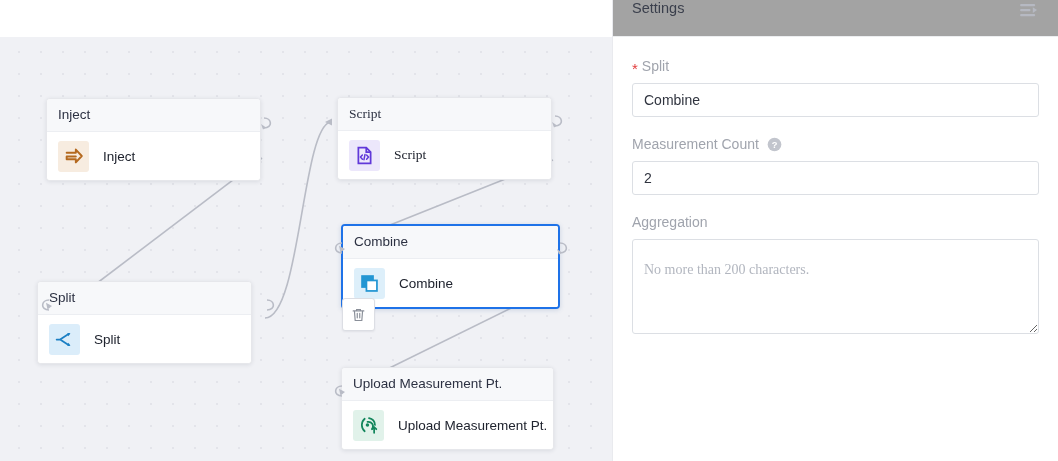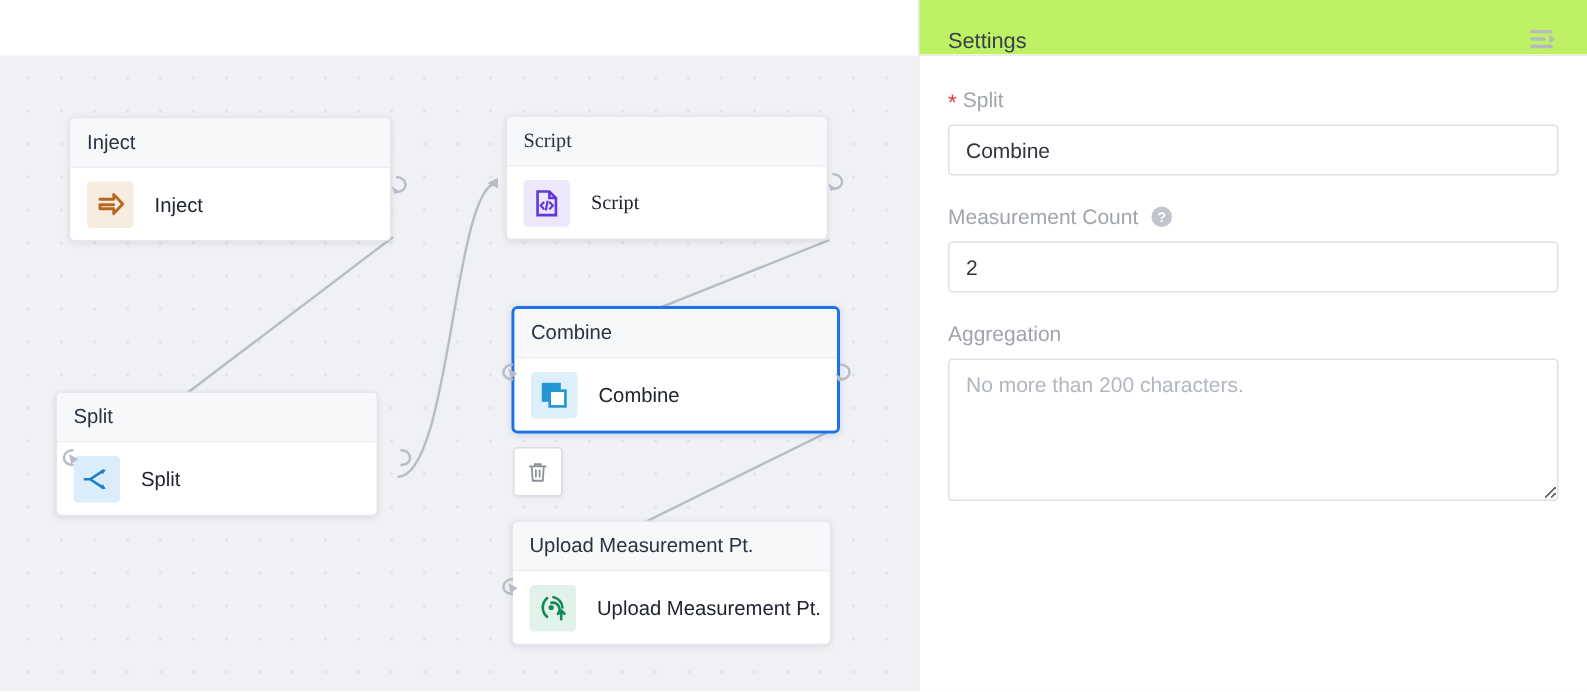--- a/index.html
+++ b/index.html
@@ -48,20 +48,21 @@
     pointer-events: none;
   }
 
   .node {
     position: absolute;
     background: #ffffff;
     border: 1px solid #e6e7eb;
     border-radius: 4px;
     box-shadow: 0 1px 4px rgba(28,35,60,.10);
     overflow: hidden;
+    margin-top: 20px;
   }
   .node.selected {
     border: 2px solid #1e72e8;
     box-shadow: 0 1px 5px rgba(28,70,140,.18);
   }
   .node-header {
     height: 32px;
     line-height: 32px;
     padding: 0 0 0 11px;
     font-size: 13.5px;
@@ -120,24 +121,24 @@
   .panel {
     width: 446px;
     height: 461px;
     background: #ffffff;
     border-left: 1px solid #e9eaee;
     box-sizing: border-box;
     position: relative;
   }
   .panel-header {
     height: 37px;
-    background: #bef264;
+    background: #a3a3a3;
     border-bottom: 1px solid #eceef0;
     display: flex;
-    align-items: flex-end;
+    align-items: flex-start;
     justify-content: space-between;
     padding: 0 19px 0 19px;
     box-sizing: border-box;
   }
   .panel-title {
     font-size: 14.5px;
     color: #3a3f4c;
   }
   .panel-collapse {
     width: 20px;
@@ -184,24 +185,24 @@
     font-family: "Liberation Sans", sans-serif;
     background: #fff;
     outline: none;
   }
   .txt-area {
     width: 100%;
     height: 95px;
     box-sizing: border-box;
     border: 1px solid #dcdfe4;
     border-radius: 3px;
-    padding: 8px 11px;
+    padding: 22px 11px;
     font-size: 14px;
     color: #15803d;
-    font-family: Liberation Sans, sans-serif;
+    font-family: Liberation Serif, serif;
     resize: vertical;
     outline: none;
     background: #fff;
   }
   .txt-area::placeholder, .txt-input::placeholder { color: #b2b6bf; }
 </style>
 </head>
 <body>
 
 <div id="app">

